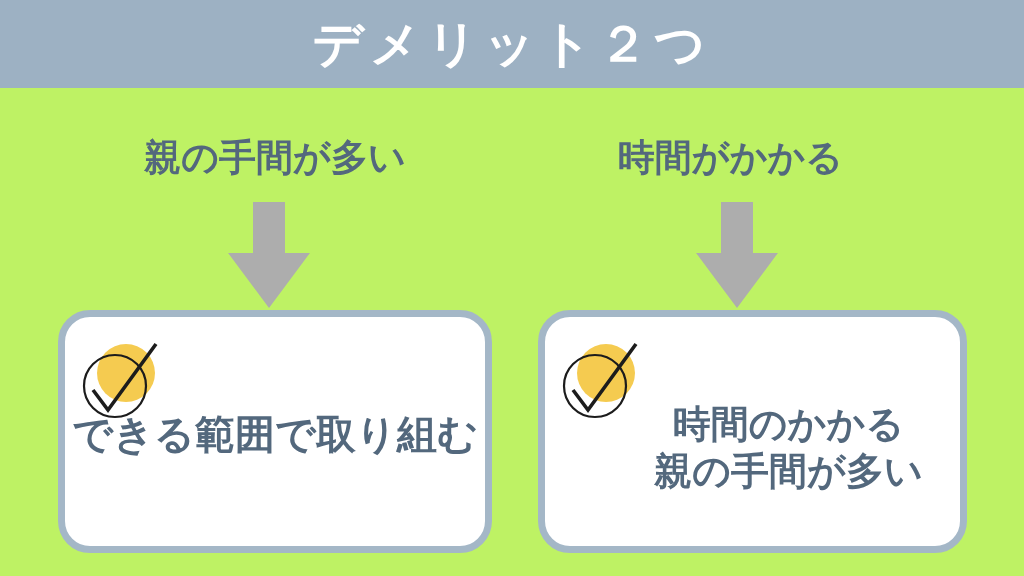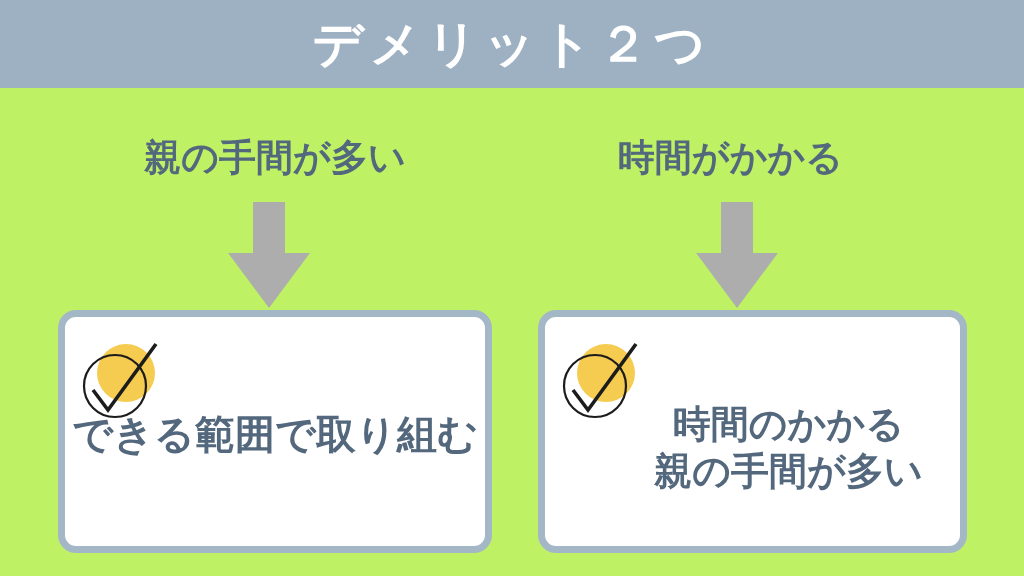--- a/index.html
+++ b/index.html
@@ -43,21 +43,21 @@
     clip-path:polygon(30.5% 0,69.5% 0,69.5% 48%,100% 48%,50% 100%,0 48%,30.5% 48%);
   }
   .down-arrow.left{left:228px;}
   .down-arrow.right{left:696px;}
 
   
   .box{
     position:absolute;top:310px;height:243px;
     background:var(--box-bg);
     border:7px solid var(--box-border);
-    border-radius:18px;
+    border-radius:32px;
   }
   .box.left{left:58px;width:434px;}
   .box.right{left:538px;width:429px;}
 
   .check-wrap{
     position:absolute;left:14px;top:22px;width:80px;height:92px;
     overflow:visible;
   }
   .check-wrap svg{overflow:visible;display:block;}
 

